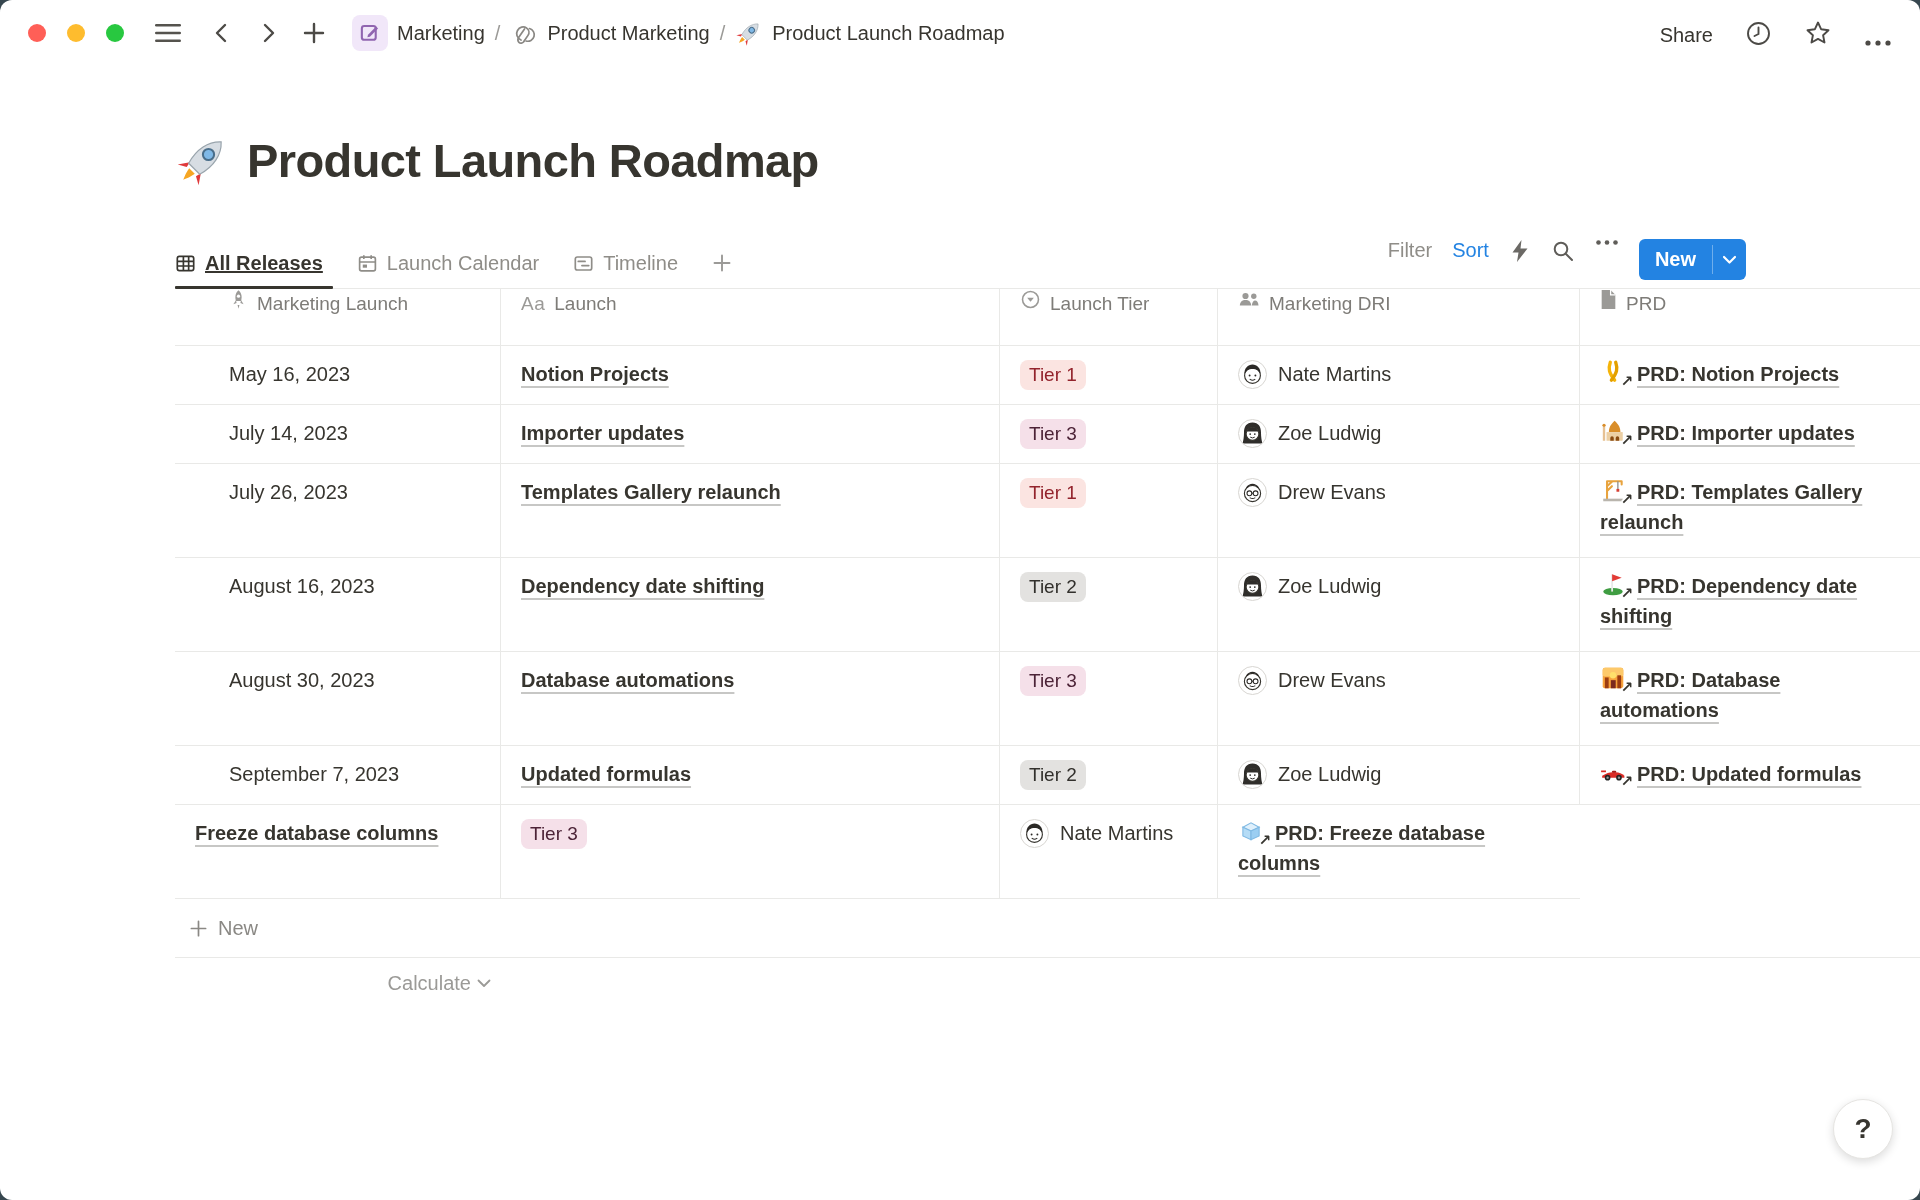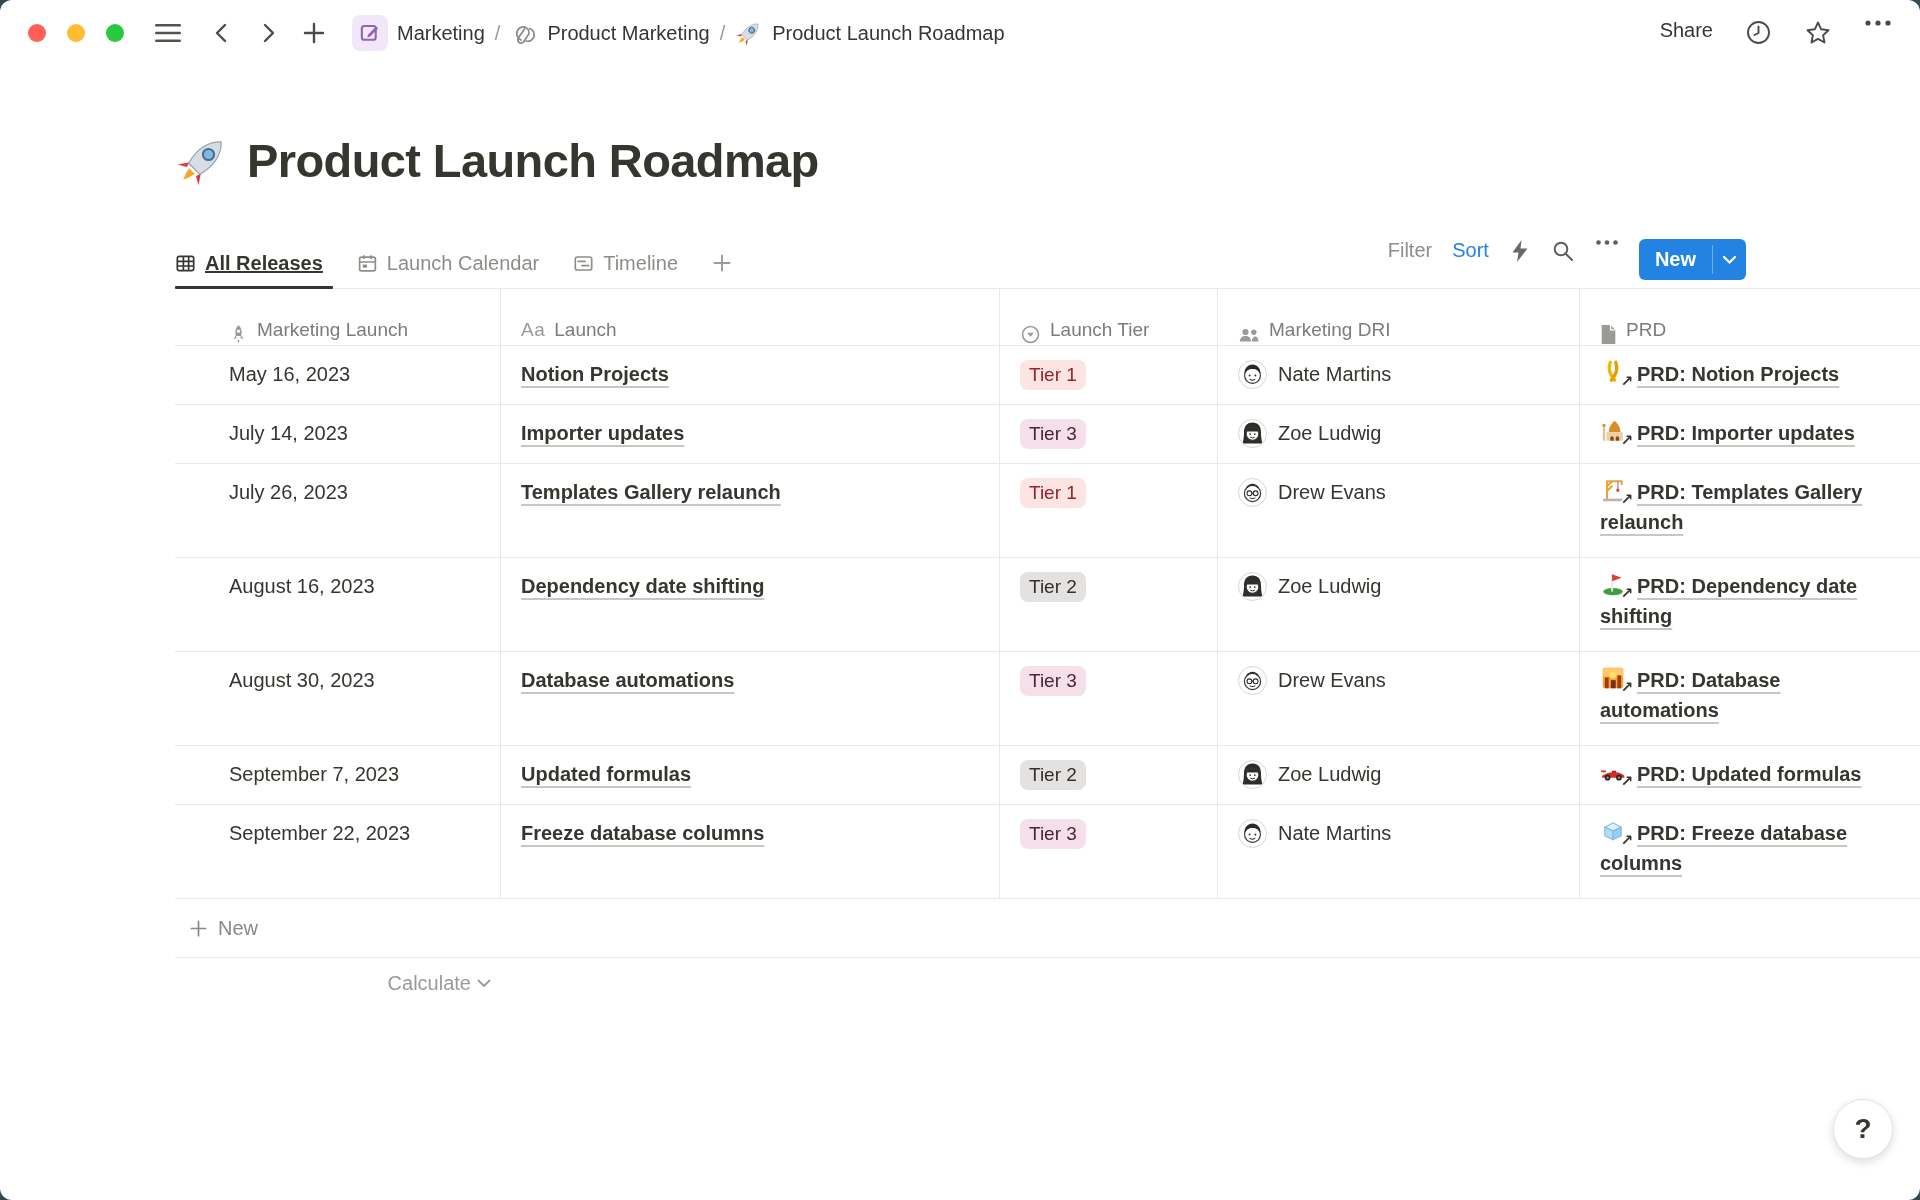--- a/index.html
+++ b/index.html
@@ -12,21 +12,21 @@
   .lights { display:flex; align-items:center; gap:21px; }
   .light { width:18px; height:18px; border-radius:50%; display:inline-block; }
   .light.red { background:#ff5f57; } .light.yellow { background:#febc2e; } .light.green { background:#28c840; }
   .tb-icon { display:inline-flex; align-items:center; justify-content:center; width:36px; height:36px; border-radius:6px; cursor:default; }
   .hamburger { margin-left:26px; }
   .nav-arrows { display:flex; gap:10px; margin-left:18px; }
   .breadcrumb { display:flex; align-items:center; margin-left:14px; font-size:20px; color:#37352f; white-space:nowrap; }
   .crumb { display:flex; align-items:center; gap:9px; padding:3px 6px; border-radius:5px; }
   .crumb-sep { color:#9b9a97; margin:0 4px; }
   .compose-bg { width:36px; height:36px; border-radius:8px; background:#f1e7f9; display:inline-flex; align-items:center; justify-content:center; }
-  .topbar-right { margin-left:auto; display:flex; align-items:flex-start; gap:32px; }
+  .topbar-right { margin-left:auto; display:flex; align-items:flex-end; gap:32px; }
   .share { font-size:20px; color:#37352f; cursor:default; }
 
   
   .content { padding-left:175px; }
   .title-row { margin-top:66px; display:flex; align-items:center; gap:16px; }
   .title-emoji { width:56px; height:56px; }
   h1.page-title { font-size:47px; font-weight:700; letter-spacing:-0.6px; color:#37352f; }
 
   
   .toolbar { margin-top:50px; width:1571px; display:flex; align-items:flex-end; justify-content:space-between; height:50px; }
@@ -41,21 +41,21 @@
   .new-btn { display:flex; align-items:stretch; background:#2383e2; border-radius:6px; overflow:hidden; height:41px; }
   .new-btn .new-main { color:#fff; font-size:20px; font-weight:600; display:flex; align-items:center; padding:0 16px; }
   .new-btn .new-split { width:1px; background:rgba(255,255,255,.35); margin:6px 0; }
   .new-btn .new-caret { display:flex; align-items:center; padding:0 9px; }
 
   
   .table { width:1745px; border-top:1px solid #e9e9e7; }
   .trow, .thead { display:grid; grid-template-columns:326px 499px 218px 362px 340px; }
   .cell { border-bottom:1px solid #e9e9e7; padding:13px 12px 12px 20px; font-size:20px; line-height:30px; }
   .cell.cb { border-right:1px solid #e9e9e7; }
-  .thead .cell { height:57px; display:flex; align-items:flex-end; gap:9px; color:#7e7c78; font-size:19px; padding-top:0; padding-bottom:0; }
+  .thead .cell { height:57px; display:flex; align-items:flex-start; gap:9px; color:#7e7c78; font-size:19px; padding-top:0; padding-bottom:0; }
   .c-date { padding-left:54px; color:#37352f; }
   .thead .c-date { padding-left:54px; }
   .aa { font-size:19px; color:#9b9a97; letter-spacing:.5px; }
   .trow { min-height:59px; }
   .trow.tall { min-height:94px; }
   .launch-link, .prd-text { font-weight:600; color:#37352f; text-decoration:underline; text-decoration-color:rgba(55,53,47,.28); text-decoration-thickness:1.5px; text-underline-offset:5px; cursor:default; }
   .pill { display:inline-flex; align-items:center; height:30px; padding:0 9px; border-radius:8px; font-size:19px; white-space:nowrap; }
   .pill[data-tier="red"]  { background:#fbe4e1; color:#93232c; }
   .pill[data-tier="gray"] { background:#e3e2e0; color:#32302c; }
   .pill[data-tier="pink"] { background:#f5e0e9; color:#4c2337; }
@@ -496,21 +496,20 @@
                 <circle cx="17.5" cy="17.2" r="2.6" fill="#222"></circle>
                 <circle cx="7" cy="17.2" r="1.1" fill="#999"></circle>
                 <circle cx="17.5" cy="17.2" r="1.1" fill="#999"></circle>
               </svg>
             <span class="arrow">↗</span>
           </span><a class="prd-text">PRD: Updated formulas</a>
         </div>
       </div>
 
       <div class="trow tall">
-        <div class="cell cb c-date"><span>September 22, 2023</span></div>
         <div class="cell cb"><a class="launch-link">Freeze database columns</a></div>
         <div class="cell cb"><span class="pill" data-tier="pink">Tier 3</span></div>
         <div class="cell cb c-dri">
           <span class="avatar">
             <svg viewBox="0 0 28 28">
                 <circle cx="14" cy="15" r="8.2" fill="#fff" stroke="#37352f" stroke-width="1.2"></circle>
                 <path d="M5.8 14 C5 7.5 9.5 3.6 14 3.6 C18.5 3.6 23 7.5 22.2 14 C20.6 9.6 18 8.2 14 8.2 C10 8.2 7.4 9.6 5.8 14 Z" fill="#2b2926"></path>
                 <circle cx="11" cy="15" r="1" fill="#2b2926"></circle>
                 <circle cx="17" cy="15" r="1" fill="#2b2926"></circle>
                 <path d="M11.5 19 Q14 20.8 16.5 19" fill="none" stroke="#2b2926" stroke-width="1.1" stroke-linecap="round"></path>

